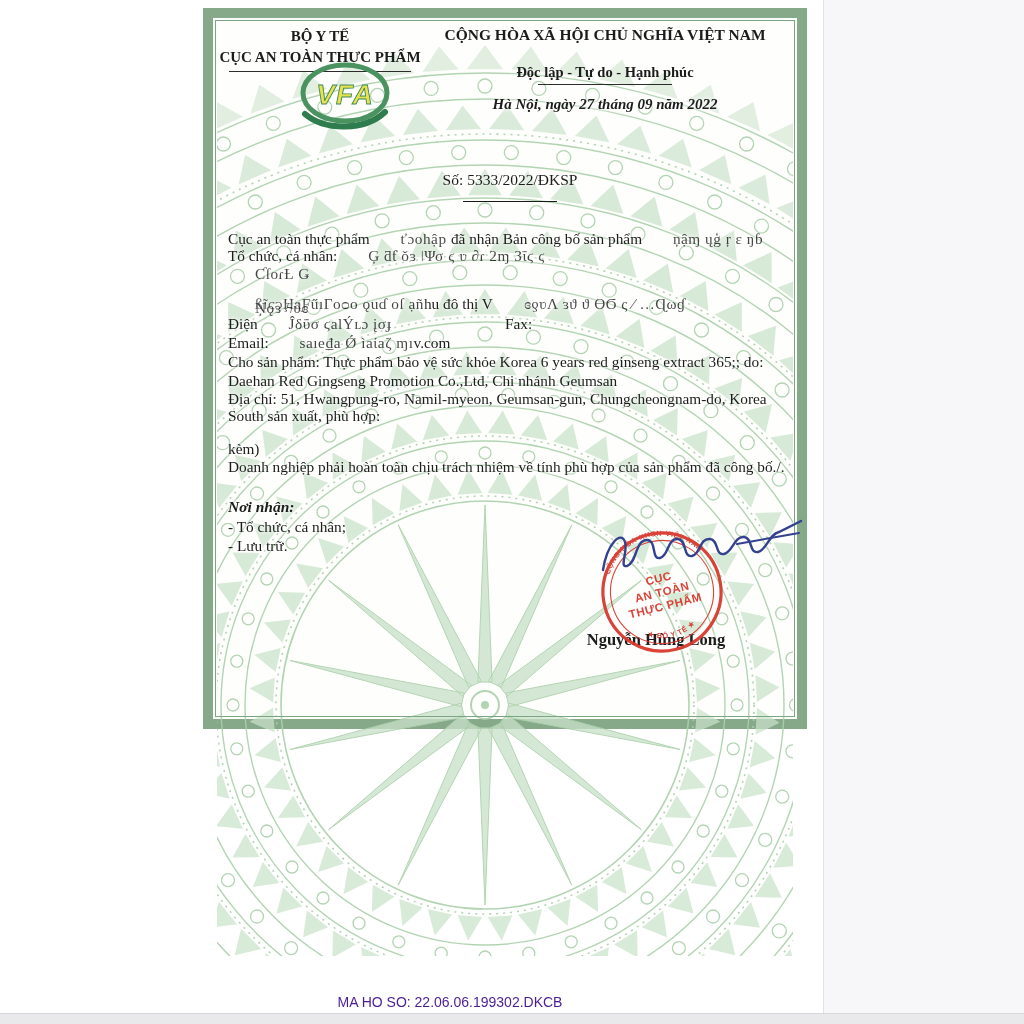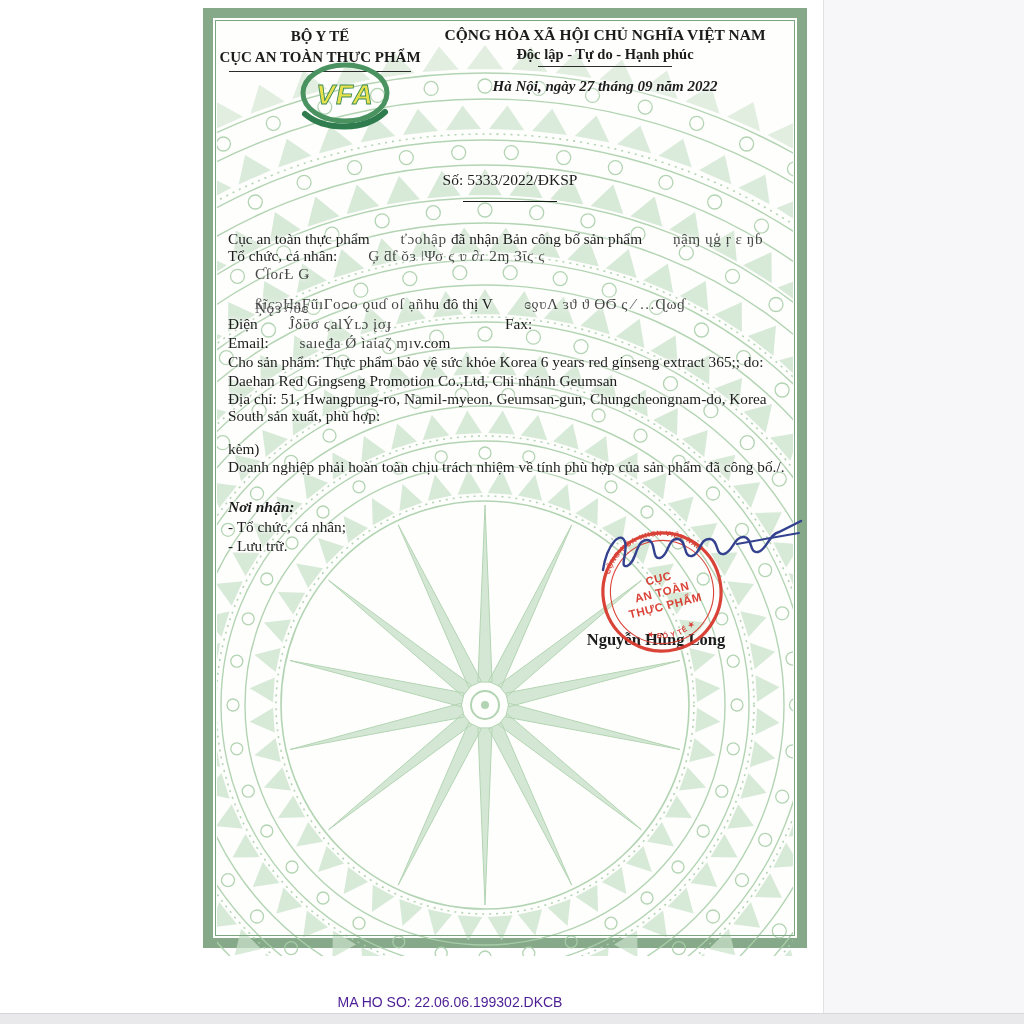--- a/index.html
+++ b/index.html
@@ -3,31 +3,31 @@
 <meta charset="utf-8">
 <style>
   html,body{margin:0;padding:0;}
   body{
     width:1024px;height:1024px;position:relative;background:#ffffff;
     font-family:"Liberation Serif","DejaVu Serif",serif;color:#1c1c1c;overflow:hidden;
   }
   .right-field{position:absolute;left:823px;top:0;width:201px;height:1014px;
     background:#f7f7f9;border-left:1px solid #e2e2e6;}
   .paper{
-    position:absolute;left:203px;top:8px;width:604px;height:940px;background:#fefefd;
+    position:absolute;left:203px;top:8px;width:604px;height:721px;background:#fefefd;
     border:10px solid #86a98a;box-sizing:border-box;
   }
   .inner-frame{position:absolute;inset:2px;border:1.5px solid #7ca681;z-index:1;}
   #drum-svg{position:absolute;left:4px;top:4px;width:576px;height:934px;z-index:0;opacity:.9;}
   .abs{position:absolute;white-space:nowrap;z-index:2;}
   .halo{text-shadow:0 0 4px rgba(255,255,255,.95),0 0 7px rgba(255,255,255,.8),0 0 10px rgba(255,255,255,.6);}
   .hdr-left{left:0;top:8px;width:214px;text-align:center;font-weight:bold;font-size:15px;line-height:21px;}
   .hdr-right{left:190px;top:8px;width:404px;text-align:center;}
   .country{font-weight:bold;font-size:15.5px;}
-  .motto{font-weight:bold;font-size:14.5px;margin-top:2px;}
+  .motto{font-weight:bold;font-size:14.5px;margin-top:20px;}
   .rule{border:0;border-top:1.5px solid #2c2c2c;margin:3px auto 0;}
   .date-line{font-weight:bold;font-style:italic;font-size:15px;margin-top:11px;}
   .doc-title{left:8px;top:126px;width:578px;text-align:center;font-weight:bold;font-size:18.5px;letter-spacing:.2px;}
   .doc-number{left:8px;top:153px;width:578px;text-align:center;font-size:15.5px;}
   .title-rule{left:250px;top:183px;width:94px;border-top:1.8px solid #1a1a1a;height:0;}
   .bline{left:15px;font-size:15.3px;line-height:18px;}
   .smudge{filter:blur(0.7px);opacity:.82;letter-spacing:.5px;padding-left:27px;}
   .fax{position:absolute;left:277px;top:0;}
   .noi-nhan-label{font-weight:bold;font-style:italic;font-size:15.5px;}
   .sign-block{left:292px;width:302px;text-align:center;font-weight:bold;font-size:15.5px;line-height:20px;}

